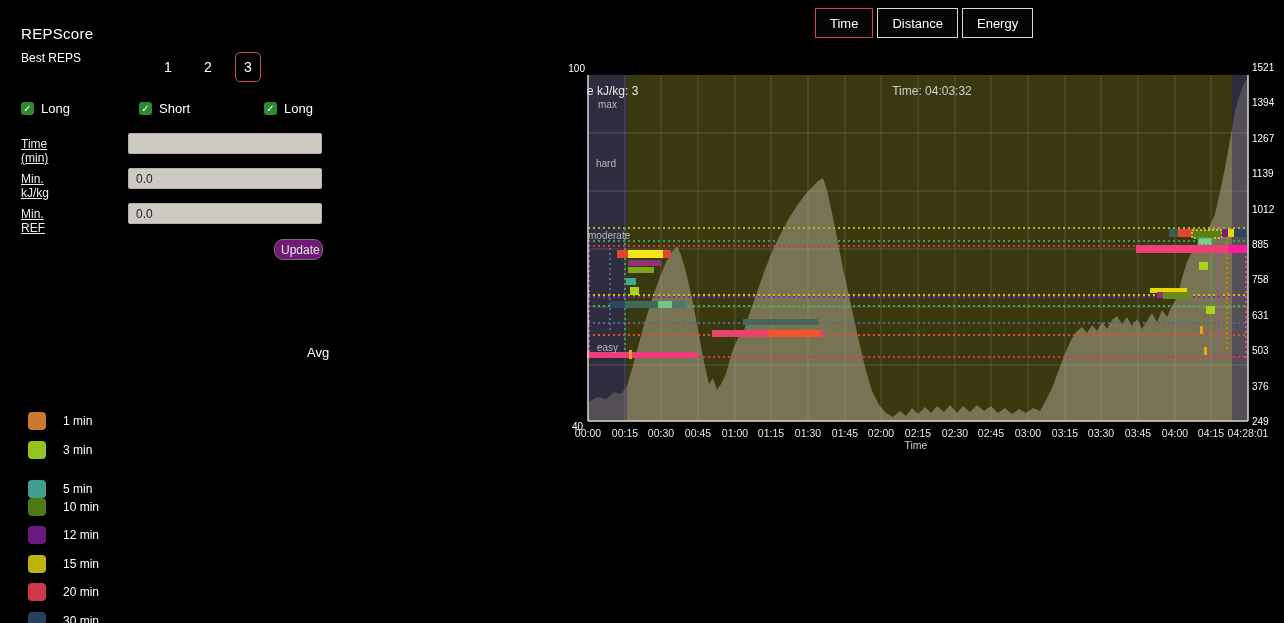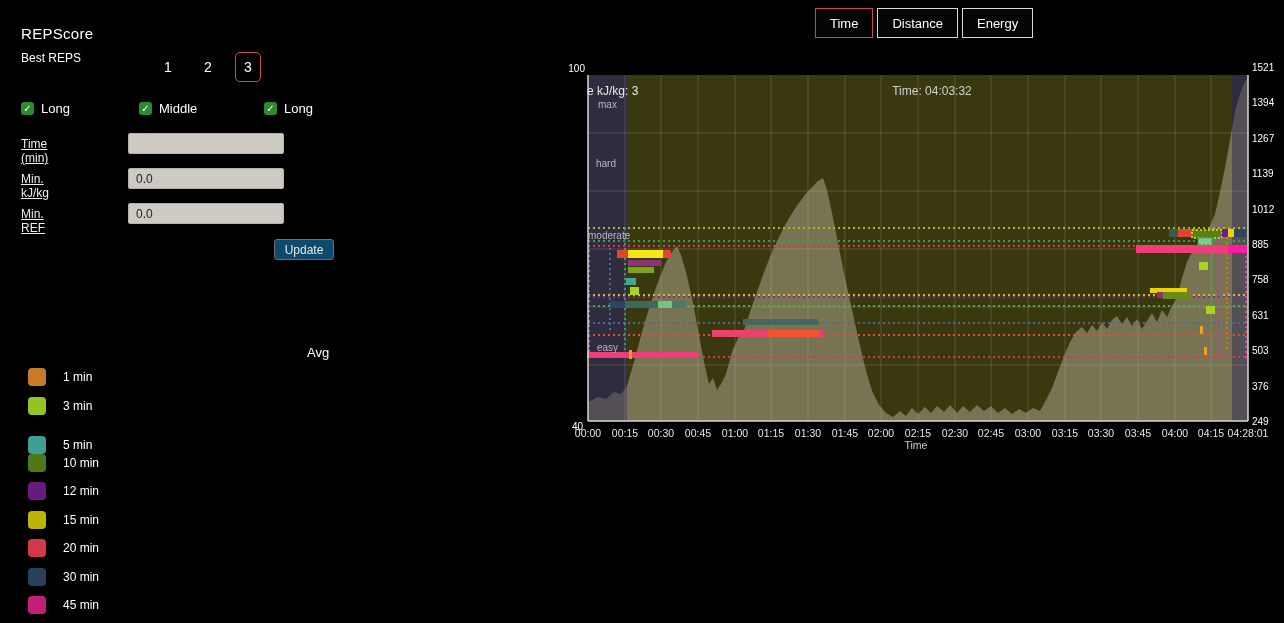--- a/index.html
+++ b/index.html
@@ -11,27 +11,27 @@
   #rep-buttons{left:155px;top:52px;display:flex;gap:14px;align-items:center;}
   .rep-btn{min-width:26px;height:30px;display:flex;align-items:center;justify-content:center;
     font-size:14px;color:#fff;background:transparent;border:1px solid transparent;border-radius:5px;cursor:pointer;}
   .rep-btn.active{border-color:#cf4458;}
   #checkbox-row{left:0;top:101px;width:360px;height:18px;}
   .cbx{position:absolute;top:0;display:flex;align-items:center;gap:7px;}
   .cbx-box{width:13px;height:13px;background:#2d8a30;border-radius:3px;display:flex;
     align-items:center;justify-content:center;font-size:10px;color:#fff;line-height:1;}
   .cbx-label{font-size:13px;}
   .field-label{left:21px;font-size:12px;color:#eee;text-decoration:underline;}
-  .field-input{left:128px;width:156px;height:21px;background:#cdc9c3;border:1px solid #b5b1ab;
+  .field-input{left:128px;width:194px;height:21px;background:#cdc9c3;border:1px solid #b5b1ab;
     font-size:12px;color:#222;padding:0 0 0 7px;box-sizing:border-box;border-radius:2px;font-family:"Liberation Sans",sans-serif;}
-  #update-btn{left:274px;top:239px;width:60px;height:21px;background:#0c4a6e;color:#e8e8e8;
-    border:1px solid #6f6f6f;border-radius:3px;font-size:12px;cursor:pointer;font-family:"Liberation Sans",sans-serif;}
+  #update-btn{left:274px;top:239px;width:49px;height:21px;background:#701a75;color:#e8e8e8;
+    border:1px solid #6f6f6f;border-radius:9px;font-size:12px;cursor:pointer;font-family:"Liberation Sans",sans-serif;}
   #avg-label{left:307px;top:345px;font-size:13px;}
   #legend{left:28px;top:368px;}
-  .legend-row{position:absolute;left:0;display:flex;align-items:center;gap:17px;height:18px;}
+  .legend-row{position:absolute;left:0;display:flex;align-items:center;gap:17px;height:18px;margin-top:44px;}
   .legend-swatch{width:18px;height:18px;border-radius:4px;}
   .legend-label{font-size:12px;white-space:nowrap;}
   
   #tabs{left:815px;top:8px;display:flex;gap:4px;}
   .tab{height:28px;display:flex;align-items:center;justify-content:center;background:#050505;
     border:1px solid #d9d9d9;color:#fff;font-size:13px;cursor:pointer;padding:0 14px;}
   .tab.active{border-color:#cf4458;}
   #chart-svg{left:0;top:0;}
 </style>
 </head>
@@ -44,21 +44,21 @@
     <button class="rep-btn">2</button>
     <button class="rep-btn active">3</button>
   </div>
 <div class="abs" id="checkbox-row">
     <div class="cbx" style="left:21px">
       <div class="cbx-box">✓</div>
       <span class="cbx-label">Long</span>
     </div>
     <div class="cbx" style="left:139px">
       <div class="cbx-box">✓</div>
-      <span class="cbx-label">Middle</span>
+      <span class="cbx-label">Short</span>
     </div>
     <div class="cbx" style="left:264px">
       <div class="cbx-box">✓</div>
       <span class="cbx-label">Long</span>
     </div>
   </div>
 <div class="abs" id="fields">
     <div class="abs field-label" style="top:137px">Time (min)</div>
     <input class="abs field-input" style="top: 133px;" type="text" value="">
     <div class="abs field-label" style="top:172px">Min. kJ/kg</div>

